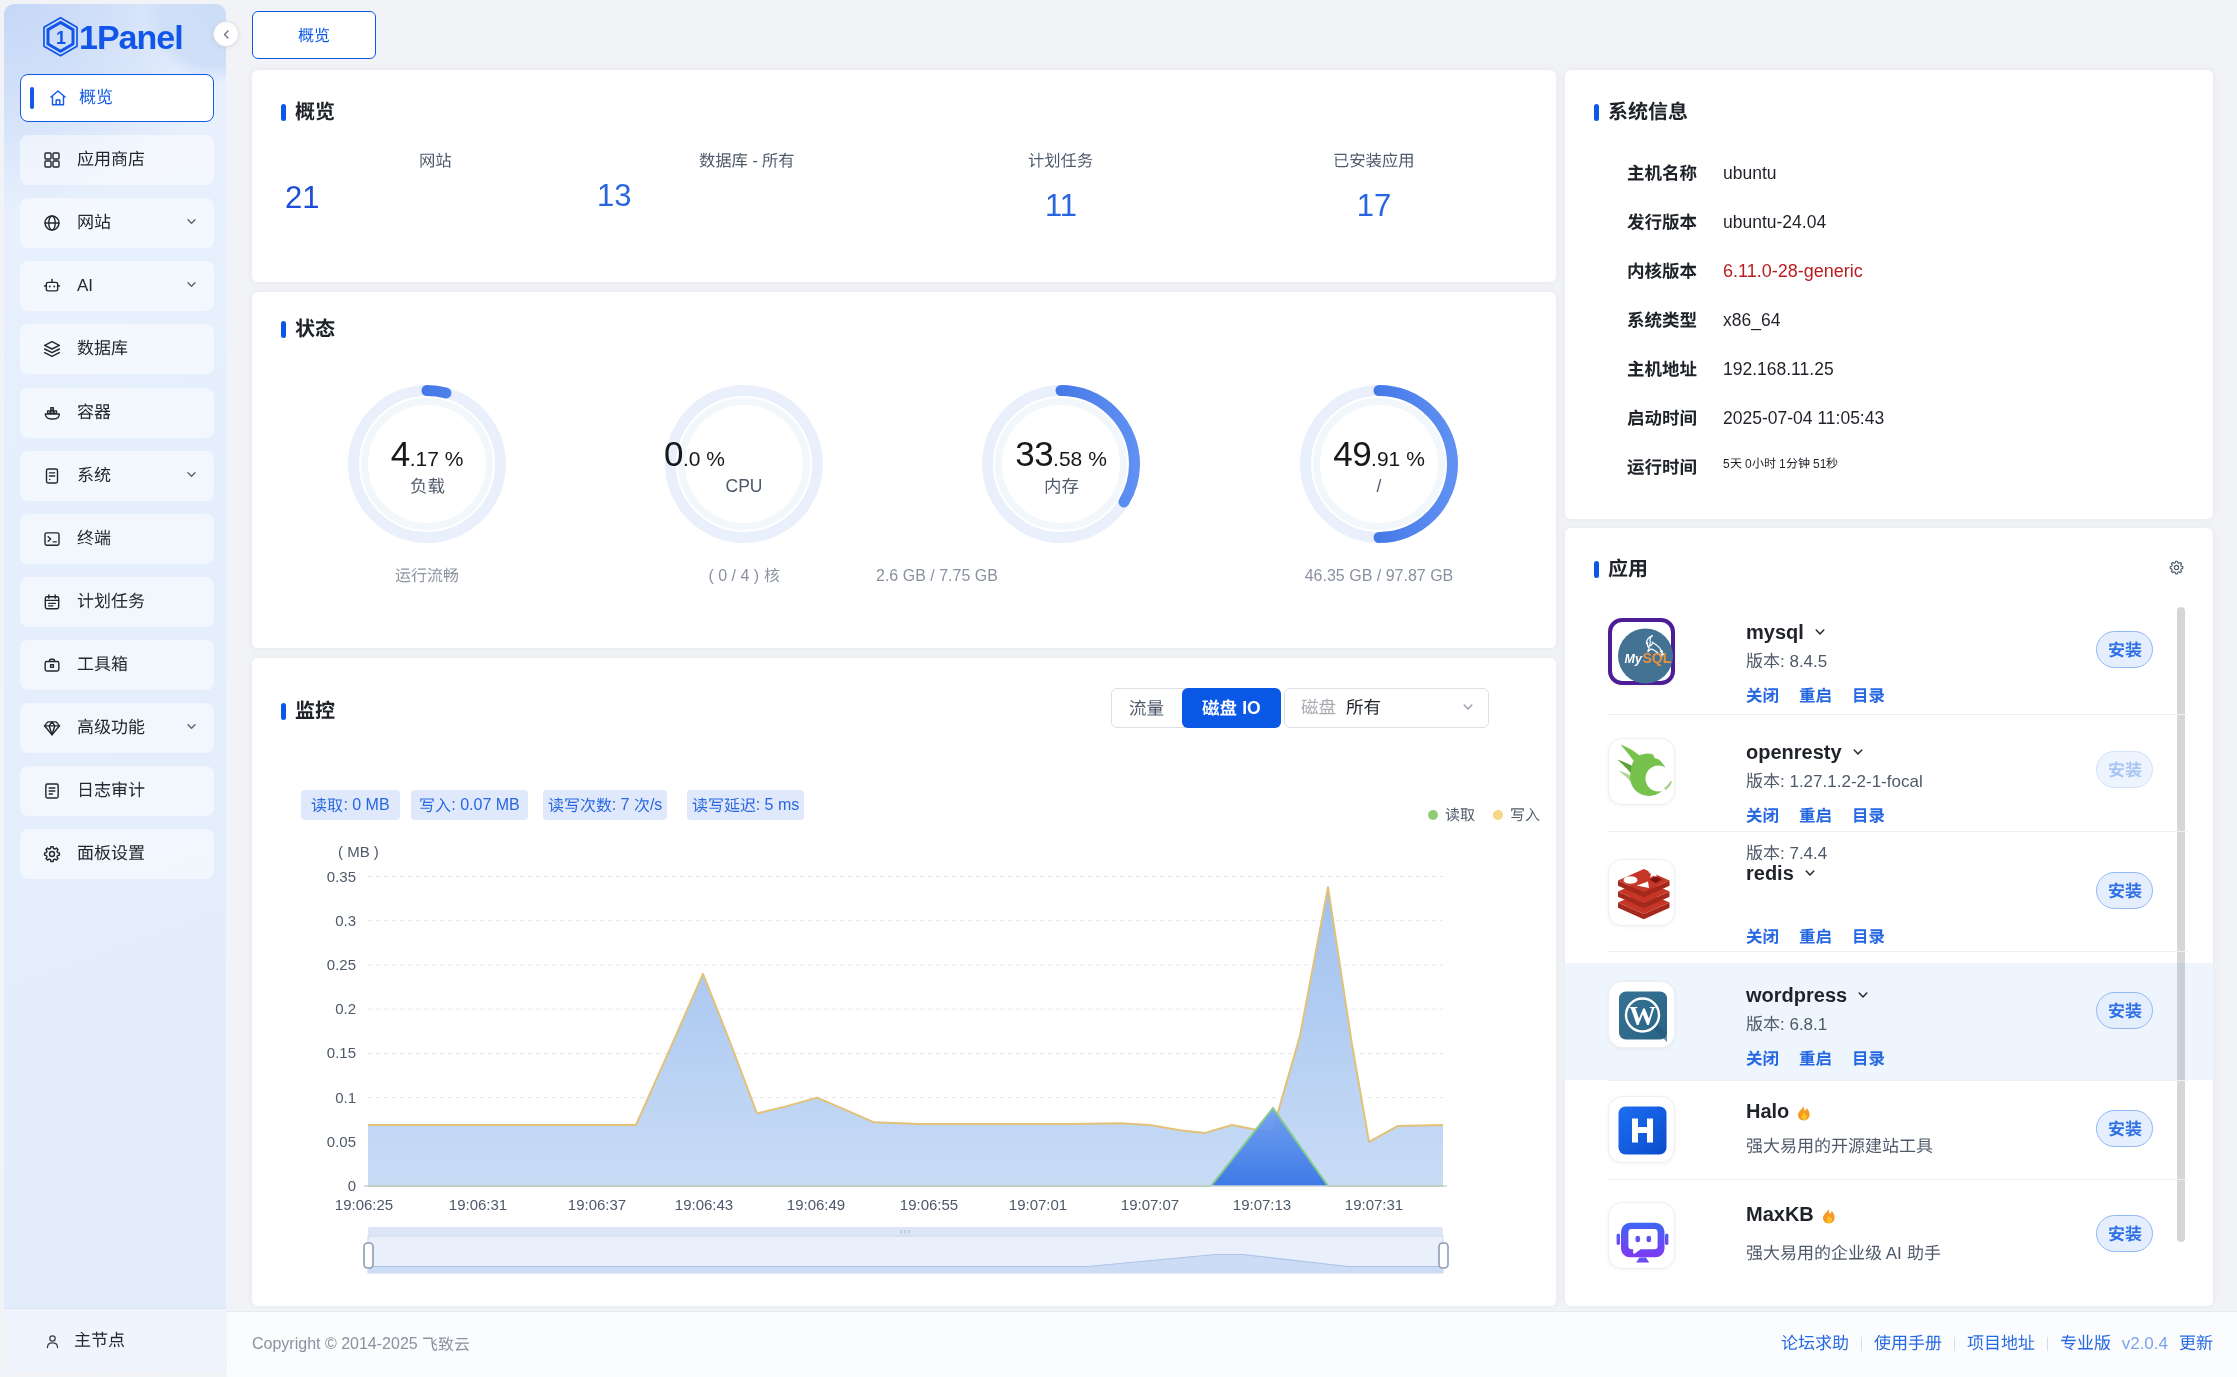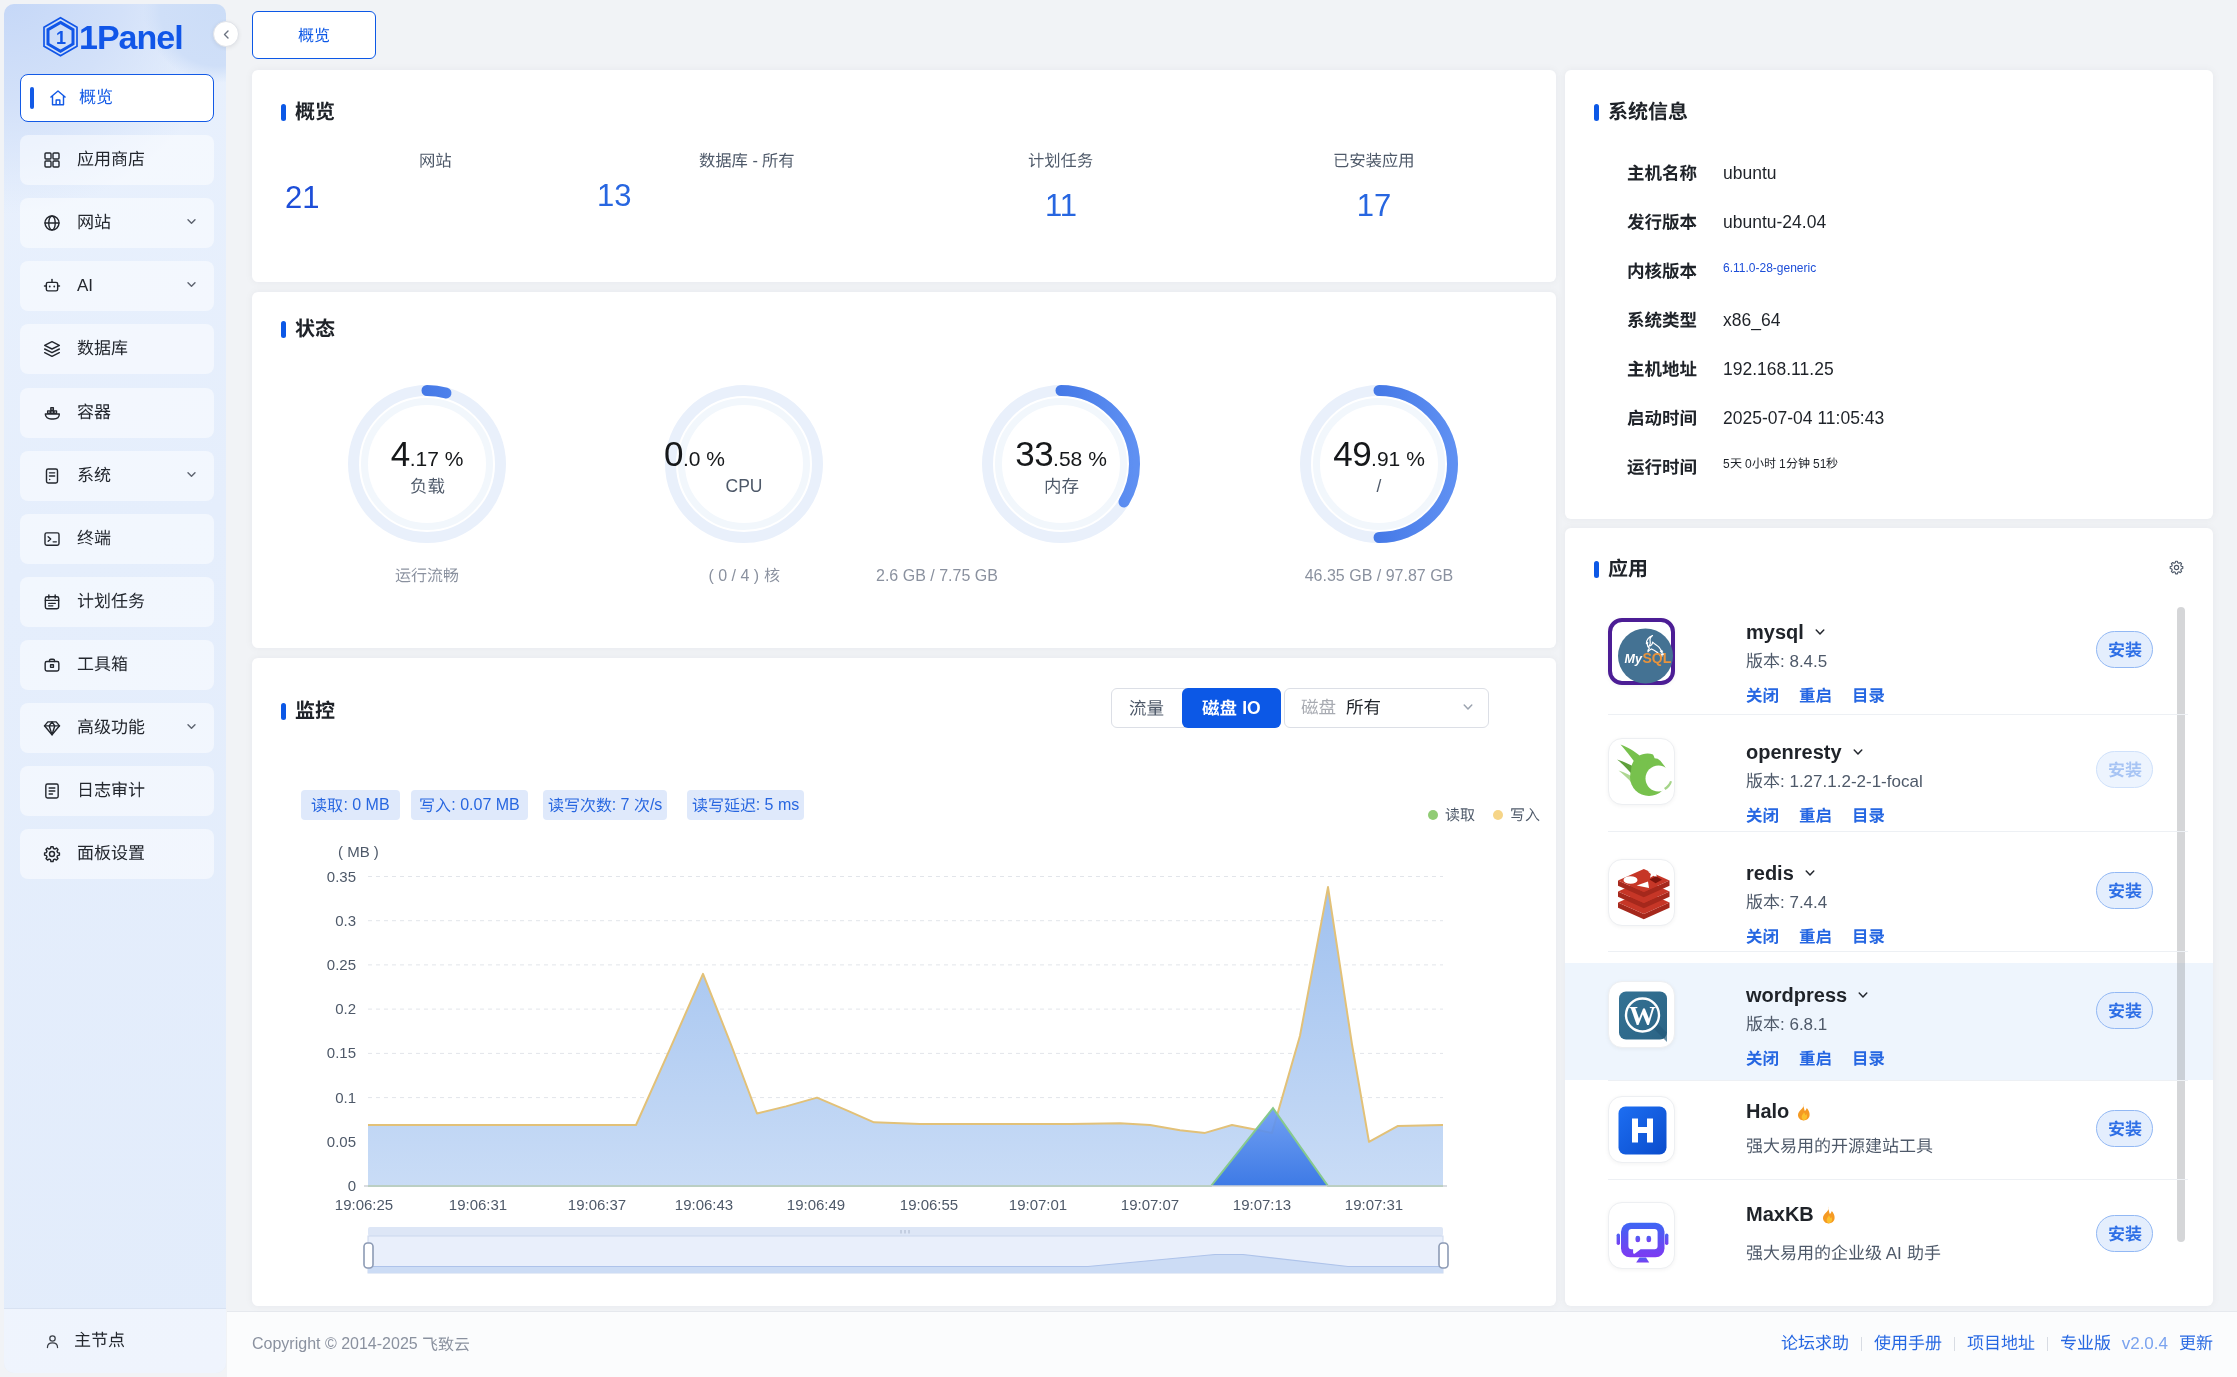--- a/index.html
+++ b/index.html
@@ -603,21 +603,21 @@
     </svg></div>
 <div class="abs" style="left:1723px;top:212px;font-size:17.5px;color:#1f2329">ubuntu-24.04</div>
 <div class="abs" style="left:1627px;top:261px;font-size:17.5px;color:#1f2329;font-weight:bold"><svg class="cj" style="width:4.00em;height:1em;" viewBox="0 0 400 100">
       <g transform="translate(0,88) scale(1,-1)">
         <use href="#b5185" x="0"></use>
         <use href="#b6838" x="100"></use>
         <use href="#b7248" x="200"></use>
         <use href="#b672C" x="300"></use>
       </g>
     </svg></div>
-<div class="abs" style="left:1723px;top:261px;font-size:12px;color:#1d4ed8">6.11.0-28-generic</div>
+<div class="abs" style="left:1723px;top:261px;font-size:18px;color:#b91c1c">6.11.0-28-generic</div>
 <div class="abs" style="left:1627px;top:310px;font-size:17.5px;color:#1f2329;font-weight:bold"><svg class="cj" style="width:4.00em;height:1em;" viewBox="0 0 400 100">
       <g transform="translate(0,88) scale(1,-1)">
         <use href="#b7CFB" x="0"></use>
         <use href="#b7EDF" x="100"></use>
         <use href="#b7C7B" x="200"></use>
         <use href="#b578B" x="300"></use>
       </g>
     </svg></div>
 <div class="abs" style="left:1723px;top:310px;font-size:17.5px;color:#1f2329">x86_64</div>
 <div class="abs" style="left:1627px;top:359px;font-size:17.5px;color:#1f2329;font-weight:bold"><svg class="cj" style="width:4.00em;height:1em;" viewBox="0 0 400 100">
@@ -781,21 +781,21 @@
       <path d="M9 20.5v5.2L34.8 37.2 60.5 25.7v-5.2L34.8 32.0Z" fill="#a5281c"></path>
       <path d="M34.8 9.0 60.5 20.5 34.8 32.0 9 20.5Z" fill="#c63627"></path>
       <ellipse cx="21.5" cy="20" rx="7" ry="3.8" fill="#fff"></ellipse>
       <path d="m44.5 7.5 1.7 3.5 3.9.4-2.9 2.5.9 3.8-3.6-2-3.5 2 .9-3.8-3-2.5 4-.4Z" fill="#fff"></path>
       <path d="M39 21.5 40 28l-12.3-2.4Z" fill="#fff"></path>
       <path d="M40.5 19.5 47 16.2l6 3.6-6.4 3.4Z" fill="#7e150d"></path>
     </svg></div>
 <div class="abs" style="left:1746px;top:862px;font-size:20px;font-weight:bold;color:#1f2329;display:flex;align-items:center">redis<span style="margin-left:9px"><svg width="14" height="14" viewBox="0 0 13 13" fill="none" stroke="#23272e" stroke-width="1.4" stroke-linecap="round" stroke-linejoin="round">
         <path d="M3 4.7l3.5 3.6L10 4.7"></path>
       </svg></span></div>
-<div class="abs" style="left:1746px;top:893px;font-size:17px"><span style="color:#4e5969"><svg class="cj" style="width:2.00em;height:1em;" viewBox="0 0 200 100">
+<div class="abs" style="left:1746px;top:844px;font-size:17px"><span style="color:#4e5969"><svg class="cj" style="width:2.00em;height:1em;" viewBox="0 0 200 100">
         <g transform="translate(0,88) scale(1,-1)">
           <use href="#r7248" x="0"></use>
           <use href="#r672C" x="100"></use>
         </g>
       </svg>: 7.4.4</span></div>
 <div class="abs" style="left:1746px;top:928px;display:flex;gap:20px">
     <span class="applink"><svg class="cj" style="width:2.00em;height:1em;" viewBox="0 0 200 100">
         <g transform="translate(0,88) scale(1,-1)">
           <use href="#b5173" x="0"></use>
           <use href="#b95ED" x="100"></use>

